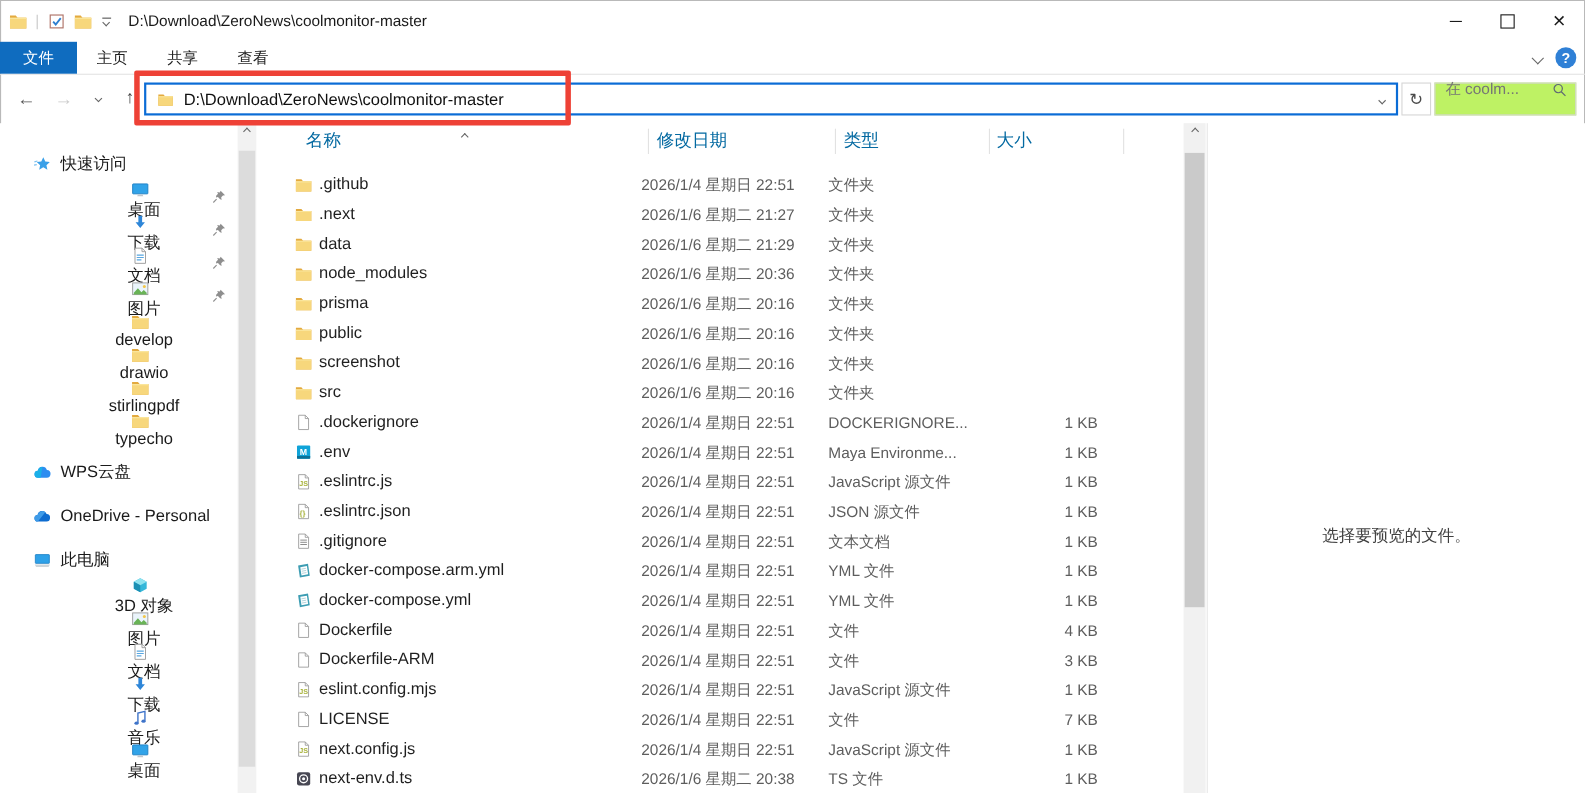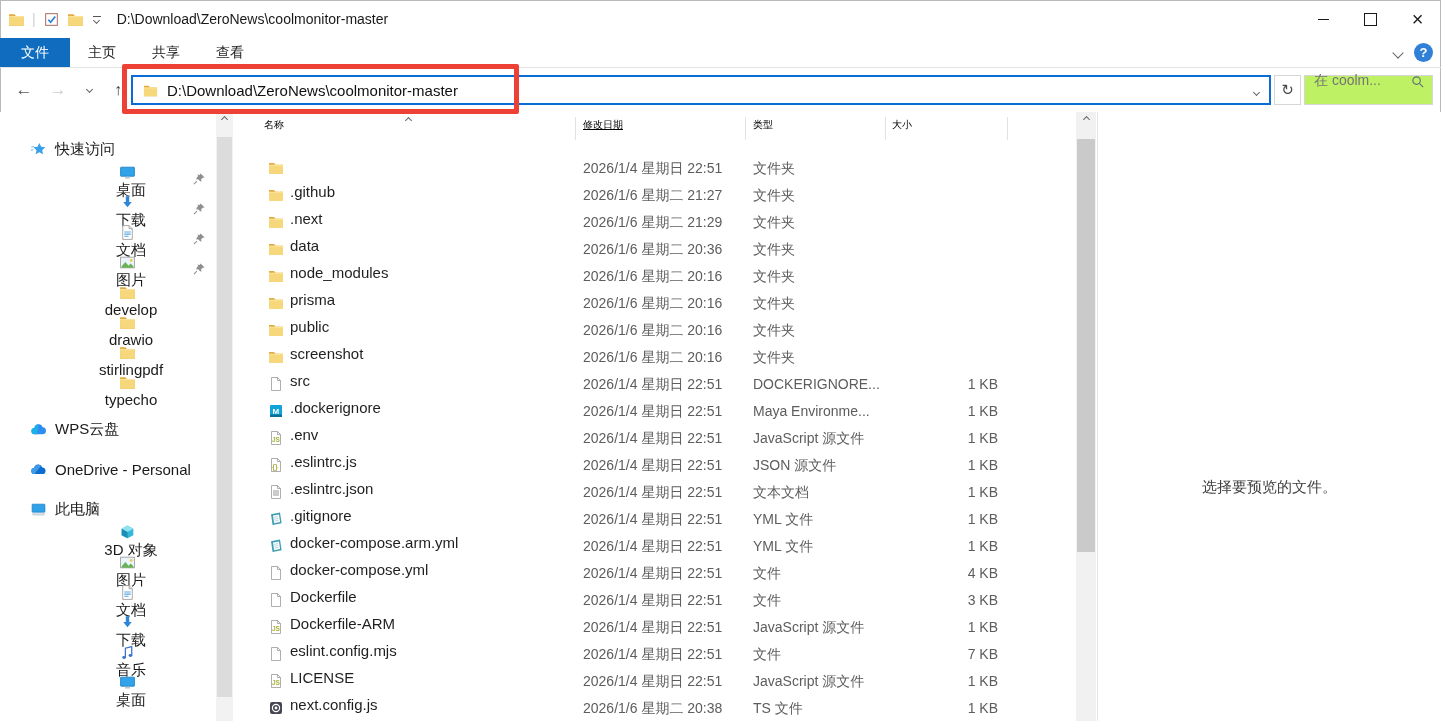--- a/index.html
+++ b/index.html
@@ -71,30 +71,30 @@
   .side-item .ic svg{width:100%;height:100%;}
   .side-item .lbl{white-space:nowrap;}
   .pin{position:absolute;right:10px;top:8px;width:14px;height:14px;display:flex;}
   .pin svg{width:100%;height:100%;}
 
   .side-scroll{position:absolute;left:216px;top:0;bottom:0;width:17px;background:#f2f2f2;}
   .scroll-arrow{position:absolute;top:5px;left:0;right:0;display:flex;justify-content:center;}
   .side-thumb{position:absolute;top:25px;left:1px;right:1px;height:560px;background:#dcdcdc;}
 
   .filearea{position:absolute;left:240px;top:0;bottom:0;width:836px;}
-  .lheader{position:absolute;top:0;left:0;right:0;height:31px;font-size:10px;color:#000000;}
+  .lheader{position:absolute;top:0;left:14px;right:0;height:31px;font-size:16px;color:#0369a1;}
   .lheader .h{position:absolute;top:6px;white-space:nowrap;cursor:default;}
-  .h-name{left:24px;} .h-date{left:343px;text-decoration:underline;} .h-type{left:513px;} .h-size{left:652px;}
+  .h-name{left:24px;} .h-date{left:343px;} .h-type{left:513px;} .h-size{left:652px;}
   .hsep{position:absolute;top:5px;height:23px;width:1px;background:#e2e2e2;}
   .sort-caret{position:absolute;left:166px;top:2px;}
   .rows{position:absolute;top:31px;left:0;right:0;bottom:0;padding-top:12px;overflow:hidden;}
   .frow{position:relative;height:27px;}
   .frow .ic{position:absolute;left:28px;top:5px;width:16px;height:16px;display:flex;}
   .frow .ic svg{width:100%;height:100%;}
-  .frow .name{position:absolute;left:50px;top:4px;font-size:15px;color:#1f1f1f;white-space:nowrap;margin-top:24px;}
+  .frow .name{position:absolute;left:50px;top:4px;font-size:15px;color:#1f1f1f;white-space:nowrap;}
   .frow .date{position:absolute;left:343px;top:5px;font-size:14px;color:#5d5d5d;white-space:nowrap;text-align:right;}
   .frow .type{position:absolute;left:513px;top:5px;font-size:14px;color:#5d5d5d;white-space:nowrap;max-width:128px;overflow:hidden;}
   .frow .size{position:absolute;left:645px;top:5px;width:113px;text-align:right;font-size:14px;color:#5d5d5d;}
 
   .file-scroll{position:absolute;left:1076px;top:0;bottom:0;width:20px;background:#f1f1f1;}
   .file-thumb{position:absolute;top:27px;left:1px;right:1px;height:413px;background:#cacaca;}
 
   .preview{position:absolute;left:1097px;top:0;right:0;bottom:0;border-left:1px solid #e6e6e6;}
   .preview-hint{position:absolute;left:0;right:0;top:366px;text-align:center;font-size:15px;color:#3f3f3f;}
 </style>

